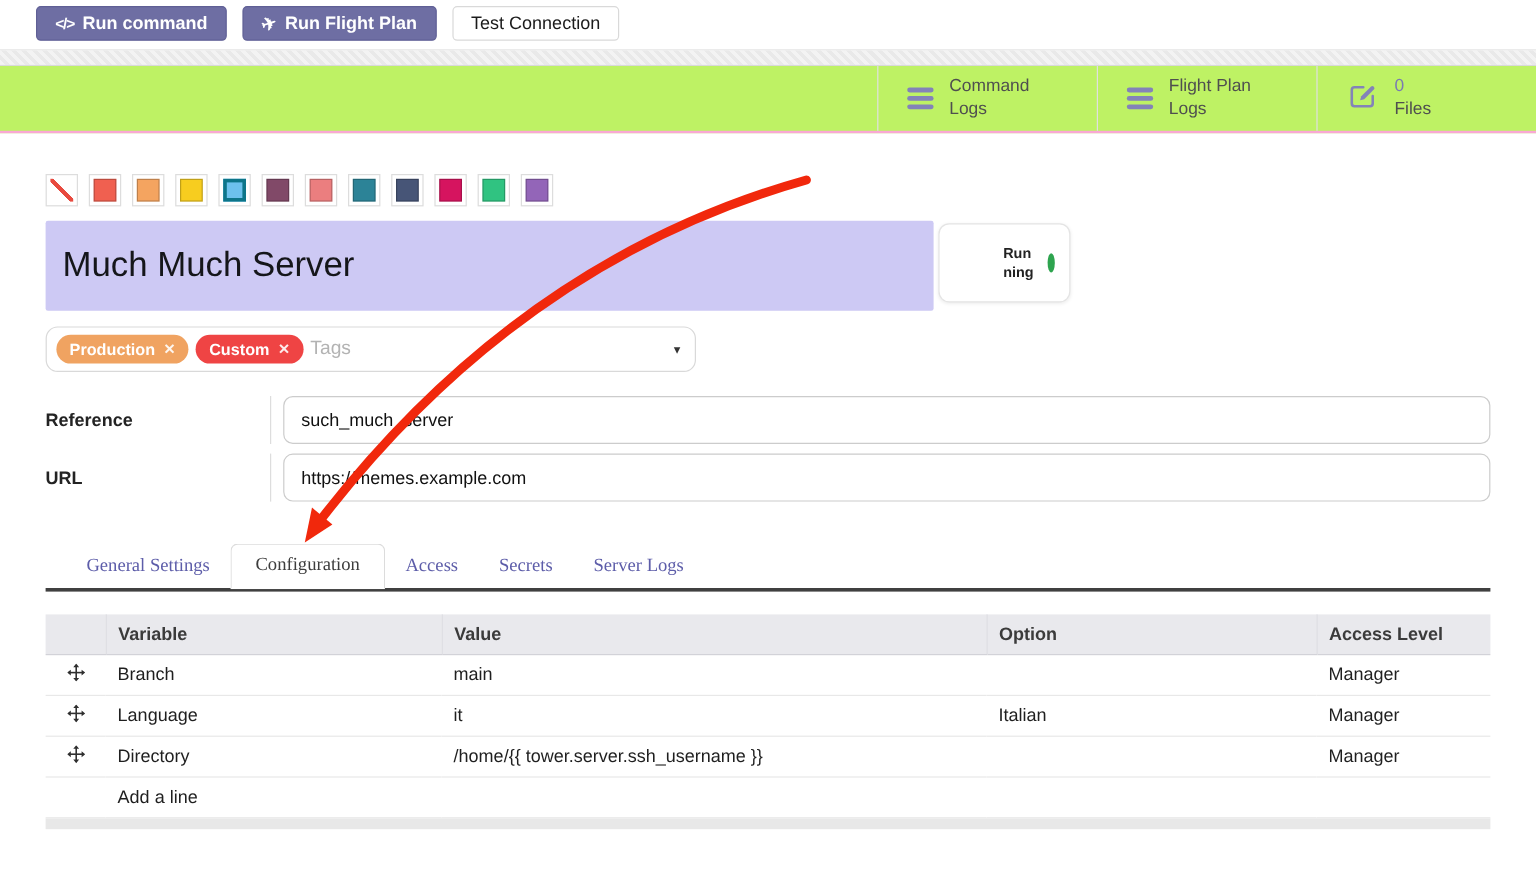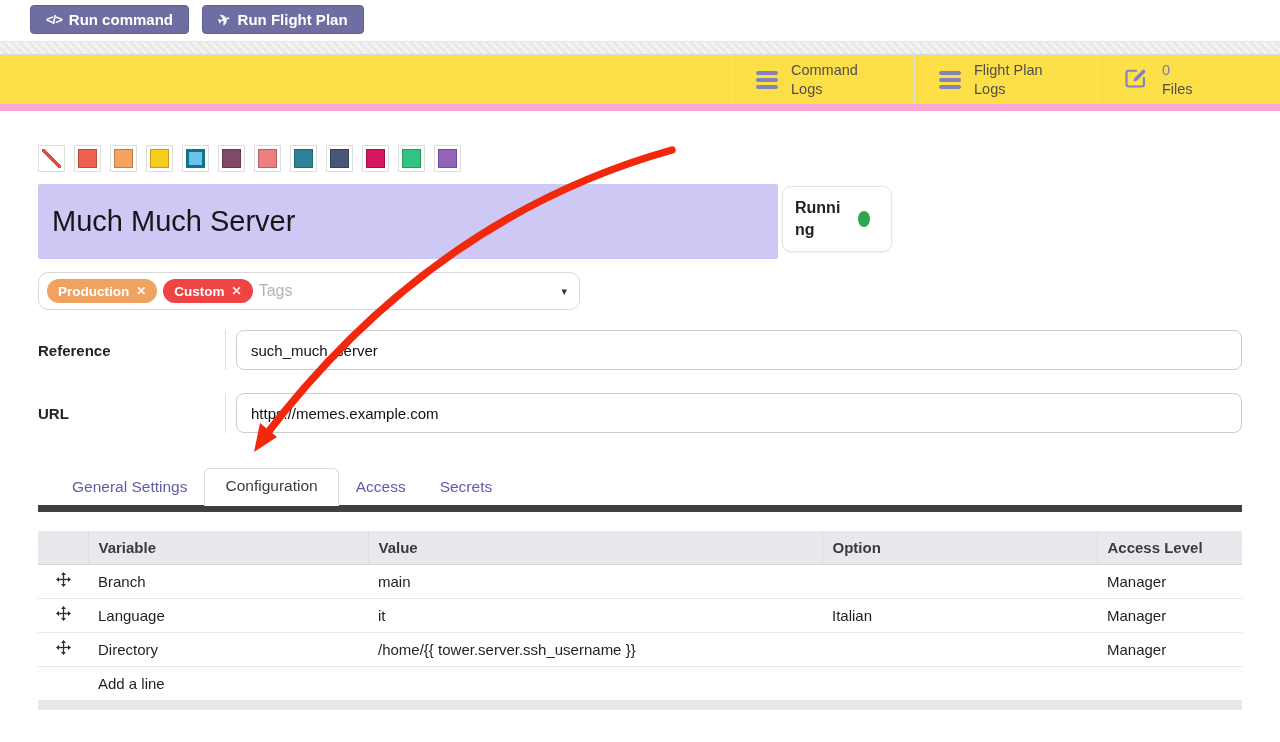--- a/index.html
+++ b/index.html
@@ -21,21 +21,21 @@
   .plane-icon { display:inline-block; transform:rotate(-18deg); font-size:15px; }
 
   
   .hatch-band {
     height:14px;
     border-top:1px solid #e6e6e6; border-bottom:1px solid #d9d9d9;
     background-image:repeating-linear-gradient(45deg,#f3f3f3 0 3px,#e9e9e9 3px 6px);
   }
 
   
-  .stat-header { height:56px; border-bottom:7px solid #f9a8d4; display:flex; justify-content:flex-end; background:#fde047; }
+  .stat-header { height:56px; border-bottom:2px solid #f9a8d4; display:flex; justify-content:flex-end; background:#bef264; }
   .stat-btn {
     width:183px; border-left:1px solid #e0e0e0; display:flex; align-items:center;
     gap:13px; padding-left:24px; cursor:pointer;
   }
   .list-icon { display:inline-flex; flex-direction:column; gap:3px; }
   .list-icon i { display:block; width:22px; height:4px; background:#8383b8; border-radius:2px; }
   .stat-text { font-size:14.5px; color:#4f4f4f; line-height:1.3; }
   .stat-count { color:#7a7ab2; }
 
   
@@ -56,47 +56,47 @@
   .title-box {
     width:740px; height:75px; background:#cdc9f4; border-radius:2px;
     display:flex; align-items:center; padding-left:14px;
   }
   .server-title { font-size:29px; color:#15161a; }
   .status-card {
     width:110px; height:66px; margin-top:2px; background:#fff; border:1px solid #e4e4e4;
     border-radius:9px; box-shadow:0 1px 3px rgba(0,0,0,.07);
     display:flex; align-items:center; padding:0 12px; gap:9px; cursor:pointer;
   }
-  .status-text { font-weight:bold; font-size:16px; width:54px; word-break:break-all; line-height:1.35; color:#222; }
+  .status-text { font-weight:bold; font-size:12px; width:54px; word-break:break-all; line-height:1.35; color:#222;margin-left:41px; }
   .status-dot { width:12px; height:16px; border-radius:50%; }
 
   .tags-field {
     margin-top:13px; width:542px; height:38px; border:1px solid #d9d9d9; border-radius:10px;
     display:flex; align-items:center; padding:0 12px 0 8px; gap:6px;
   }
   .tag-pill {
     height:24px; border-radius:12px; color:#fff; font-weight:bold; font-size:13.5px;
     display:inline-flex; align-items:center; gap:7px; padding:0 11px; white-space:nowrap;
   }
   .tag-close { font-size:12px; opacity:.9; cursor:pointer; }
   .tags-placeholder { color:#b3b3b3; font-size:16px; }
   .tags-caret { margin-left:auto; color:#333; font-size:11px; cursor:pointer; }
 
   .field-row { display:flex; align-items:center; }
   .field-row.reference { margin-top:20px; }
-  .field-row.url { margin-top:23px; }
+  .field-row.url { margin-top:8px; }
   .field-label { width:187px; font-weight:bold; font-size:15px; color:#232323; }
   .field-input-wrap { flex:1; border-left:1px solid #ddd; padding-left:10px; }
   .field-input-wrap input {
     width:100%; height:40px; border:1px solid #ccc; border-radius:8px;
     font-size:15px; padding:0 14px; color:#111; font-family:"Liberation Sans",sans-serif; outline:none;
   }
 
   
-  .tabs { display:flex; margin-top:35px; border-bottom:7px solid #404040; padding-left:17px; align-items:flex-end; }
+  .tabs { display:flex; margin-top:35px; border-bottom:3px solid #404040; padding-left:17px; align-items:flex-end;font-family:Liberation Serif, serif; }
   .tab {
     padding:8px 17px 9px; font-size:15.5px; color:#5d5da9; cursor:pointer; white-space:nowrap;
   }
   .tab.active {
     background:#fff; border:1px solid #dcdcdc; border-bottom:1px solid #fff;
     border-radius:6px 6px 0 0; color:#3d3d3d; margin-bottom:-1px; padding:8px 20px 10px;
   }
 
   
   .config-table { margin-top:19px; width:1204px; border-collapse:collapse; font-size:15px; }
@@ -117,20 +117,23 @@
 <body>
 
 <div class="action-bar">
   <div class="btn btn-primary">
     <span class="code-icon">&lt;/&gt;</span>
     <span>Run command</span>
   </div>
   <div class="btn btn-primary">
     <span class="plane-icon">✈</span>
     <span>Run Flight Plan</span>
+  </div>
+  <div class="btn btn-plain">
+    <span>Test Connection</span>
   </div>
 </div>
 
 <div class="hatch-band"></div>
 
 <div class="stat-header">
   <div class="stat-btn">
     <span class="list-icon">
         <i></i>
         <i></i>
@@ -241,20 +244,21 @@
     <div class="field-input-wrap">
       <input type="text" value="https://memes.example.com" style="">
     </div>
   </div>
 
   <div class="tabs">
     <div class="tab">General Settings</div>
     <div class="tab active">Configuration</div>
     <div class="tab">Access</div>
     <div class="tab">Secrets</div>
+    <div class="tab">Server Logs</div>
   </div>
 
   <table class="config-table">
     <colgroup>
         <col style="width:50px">
         <col style="width:280px">
         <col style="width:454px">
         <col style="width:275px">
         <col style="width:145px">
       </colgroup>

